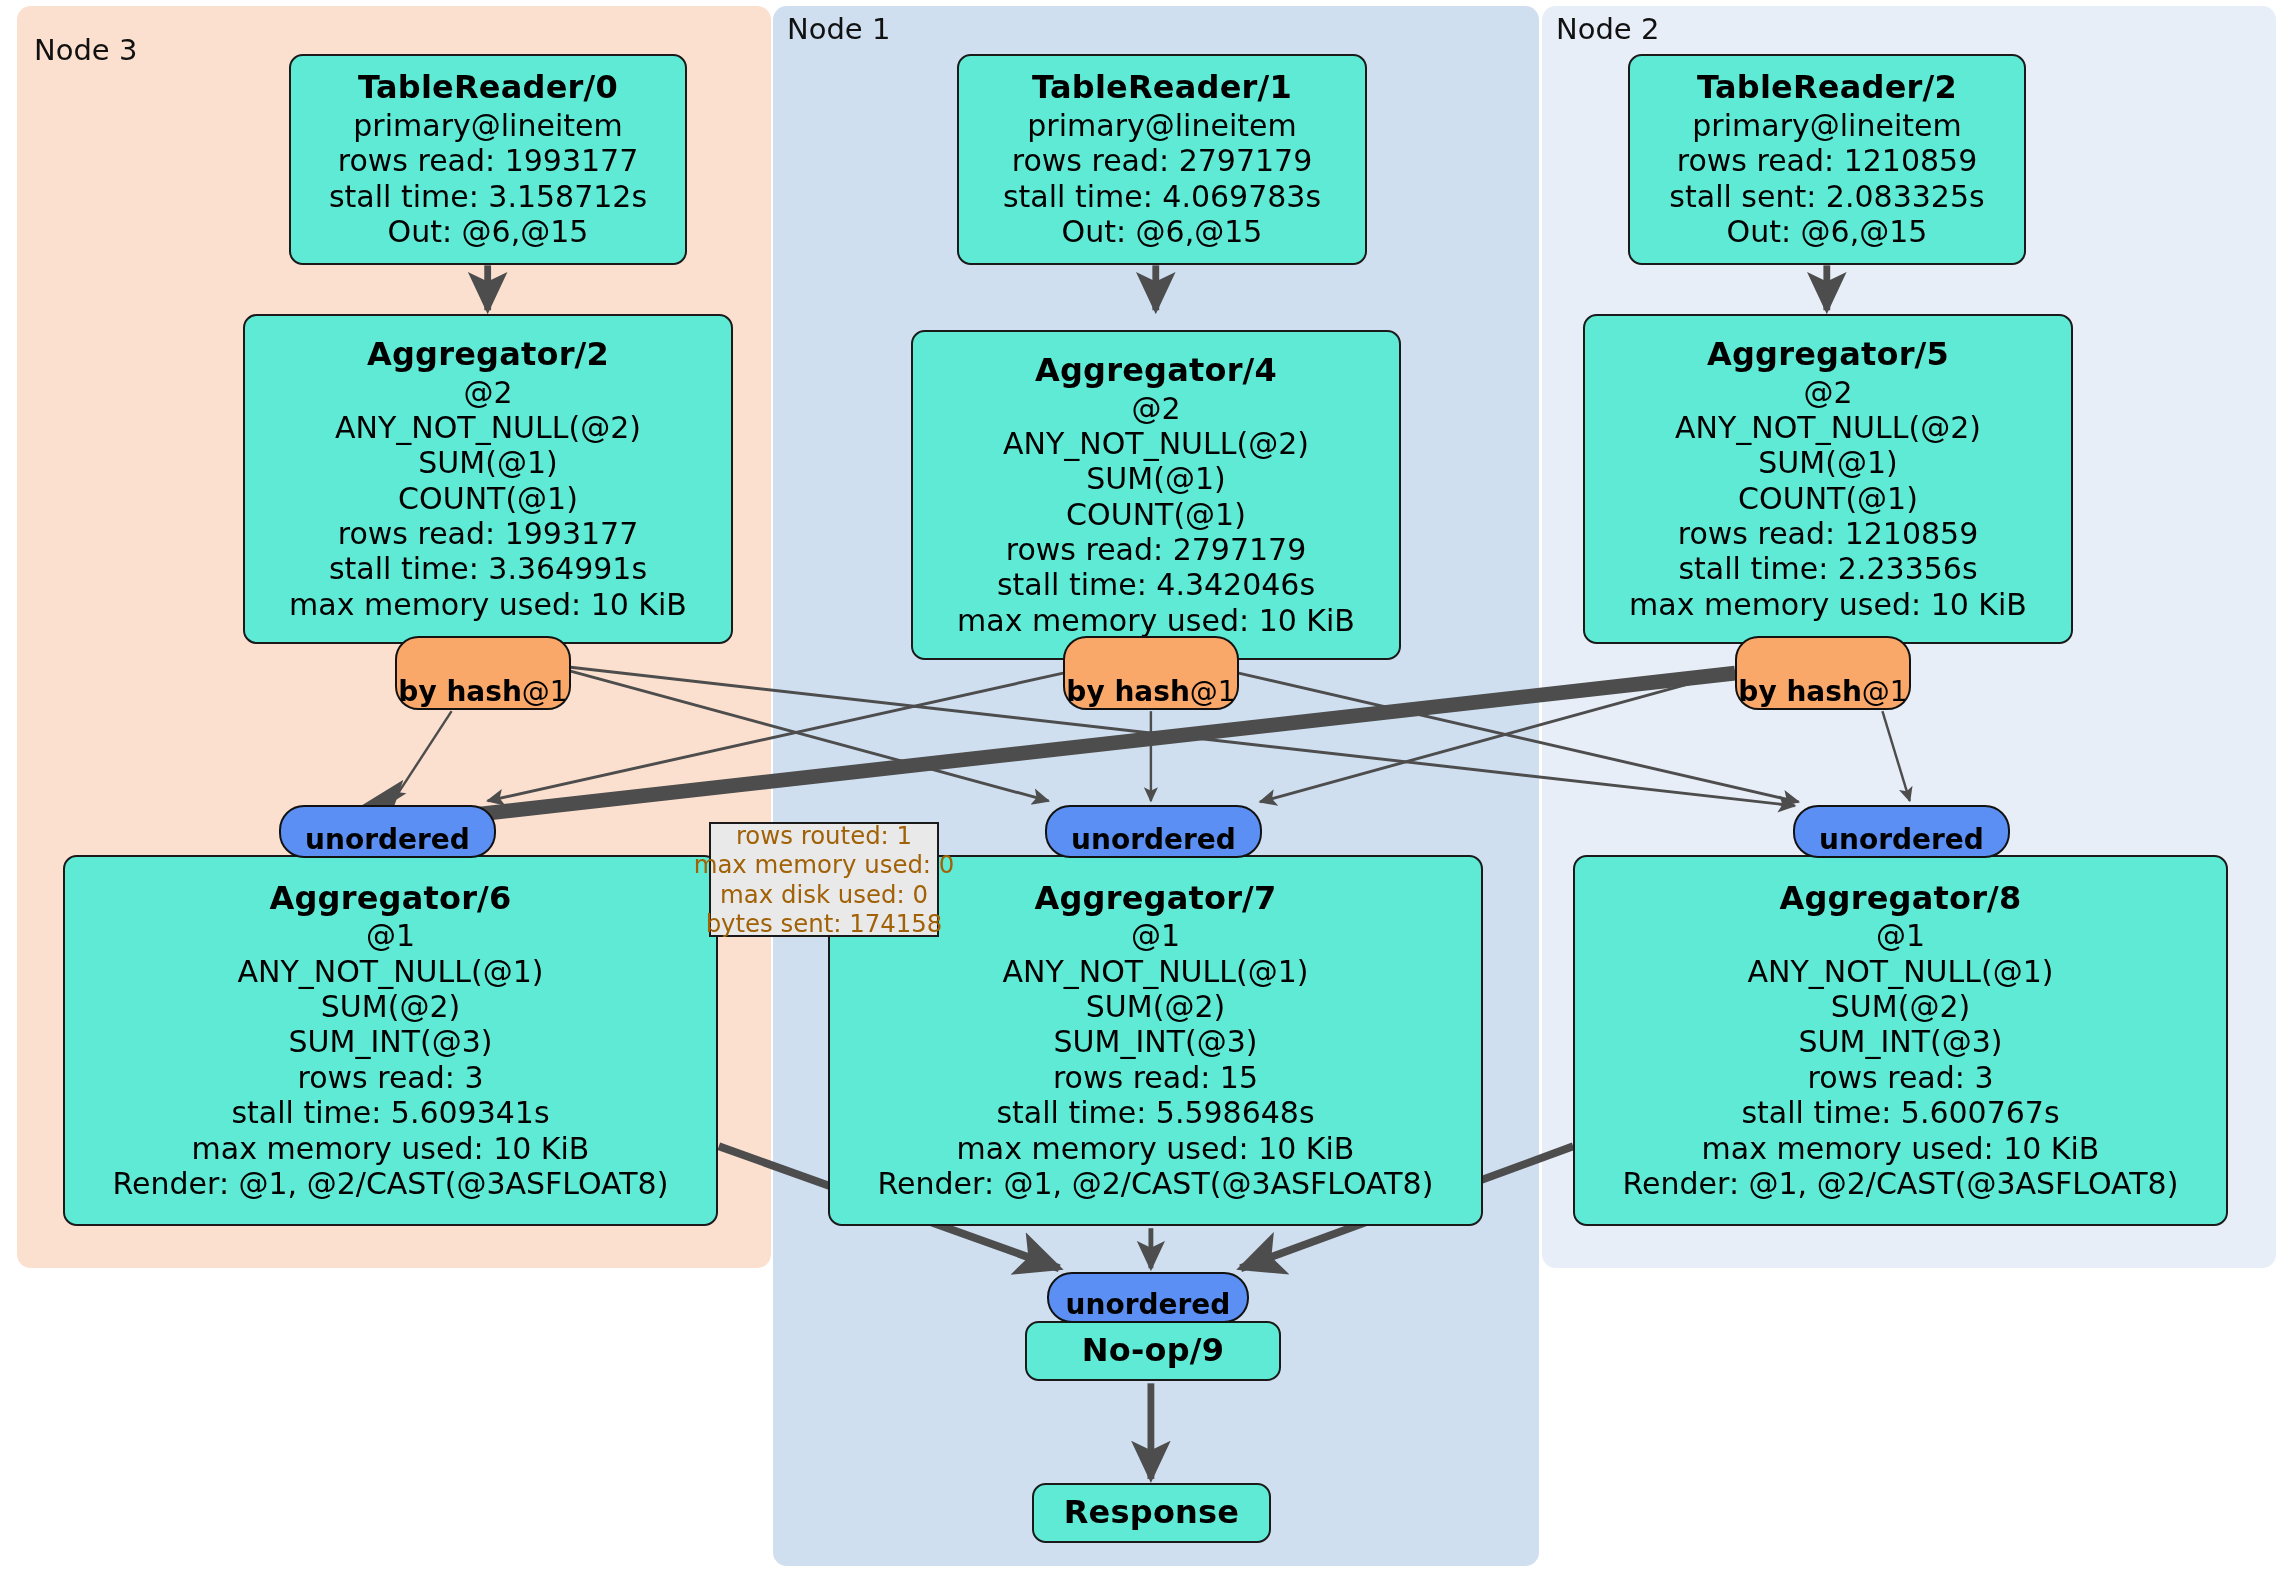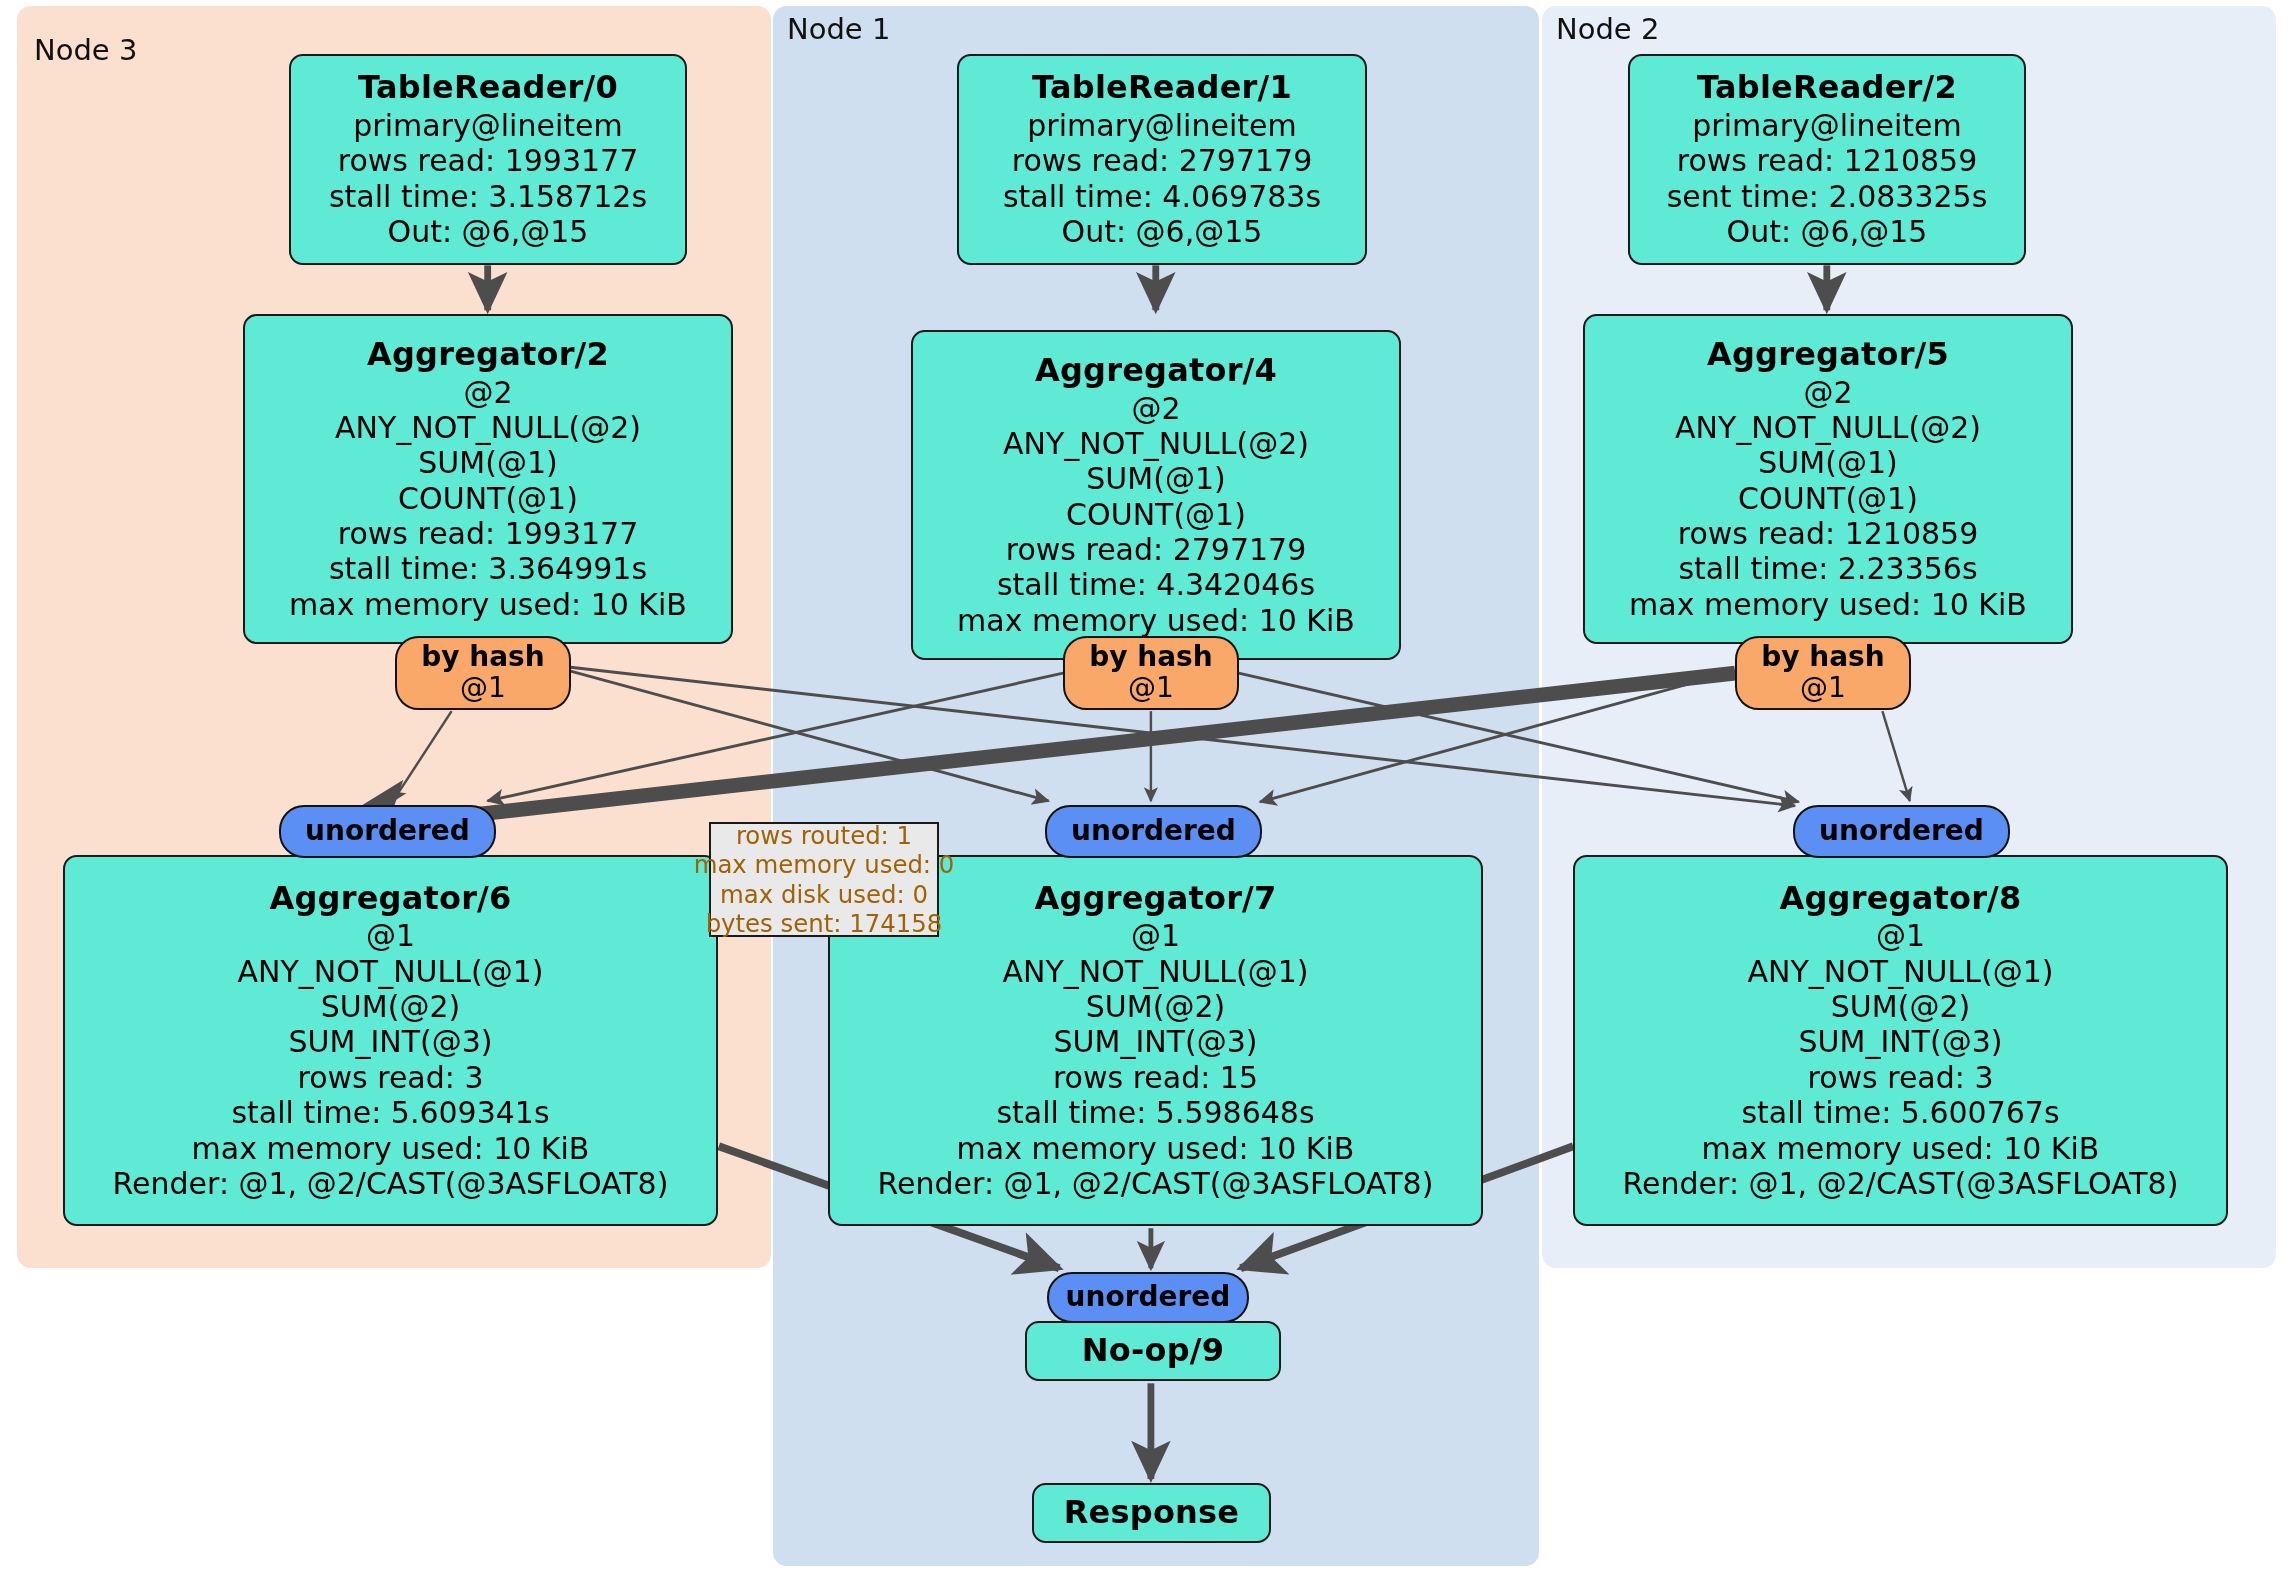--- a/index.html
+++ b/index.html
@@ -21,21 +21,21 @@
     position:absolute;box-sizing:border-box;
     background:#5eead4;border:2.4px solid #1a1a1a;border-radius:13.7px;
     text-align:center;color:#000;line-height:1.18;
     display:flex;flex-direction:column;justify-content:center;align-items:center;
   }
   .node .ttl{font-weight:bold;font-size:32px;letter-spacing:0.2px;margin-bottom:1px;}
   .node .ln{font-size:30px;white-space:nowrap;}
 
   .pill{
     position:absolute;box-sizing:border-box;border:2.4px solid #121212;
-    display:flex;flex-direction:column;justify-content:center;align-items:center;
+    display:flex;flex-direction:row;justify-content:center;align-items:flex-end;
     text-align:center;color:#000;line-height:1.1;
   }
   .pill.hash{background:#f9a86a;border-radius:23.4px;}
   .pill.unord{background:#5b8ff4;border-radius:25px;}
   .pill .p1{font-weight:bold;font-size:28px;white-space:nowrap;}
   .pill .p2{font-size:28px;white-space:nowrap;}
 
   .tipbox{
     position:absolute;box-sizing:border-box;background:#e9e9e9;
     border:2.4px solid #1a1a1a;text-align:center;color:#a16207;
@@ -98,21 +98,21 @@
         <div class="ttl">TableReader/1</div>
         <div class="ln">primary@lineitem</div>
         <div class="ln">rows read: 2797179</div>
         <div class="ln">stall time: 4.069783s</div>
         <div class="ln">Out: @6,@15</div>
       </div>
       <div class="node" style="left: 1628px; top: 54px; width: 398px; height: 211px;">
         <div class="ttl">TableReader/2</div>
         <div class="ln">primary@lineitem</div>
         <div class="ln">rows read: 1210859</div>
-        <div class="ln">sent time: 2.083325s</div>
+        <div class="ln">stall sent: 2.083325s</div>
         <div class="ln">Out: @6,@15</div>
       </div>
       <div class="node" style="left: 243px; top: 314px; width: 490px; height: 330px;">
         <div class="ttl">Aggregator/2</div>
         <div class="ln">@2</div>
         <div class="ln">ANY_NOT_NULL(@2)</div>
         <div class="ln">SUM(@1)</div>
         <div class="ln">COUNT(@1)</div>
         <div class="ln">rows read: 1993177</div>
         <div class="ln">stall time: 3.364991s</div>

